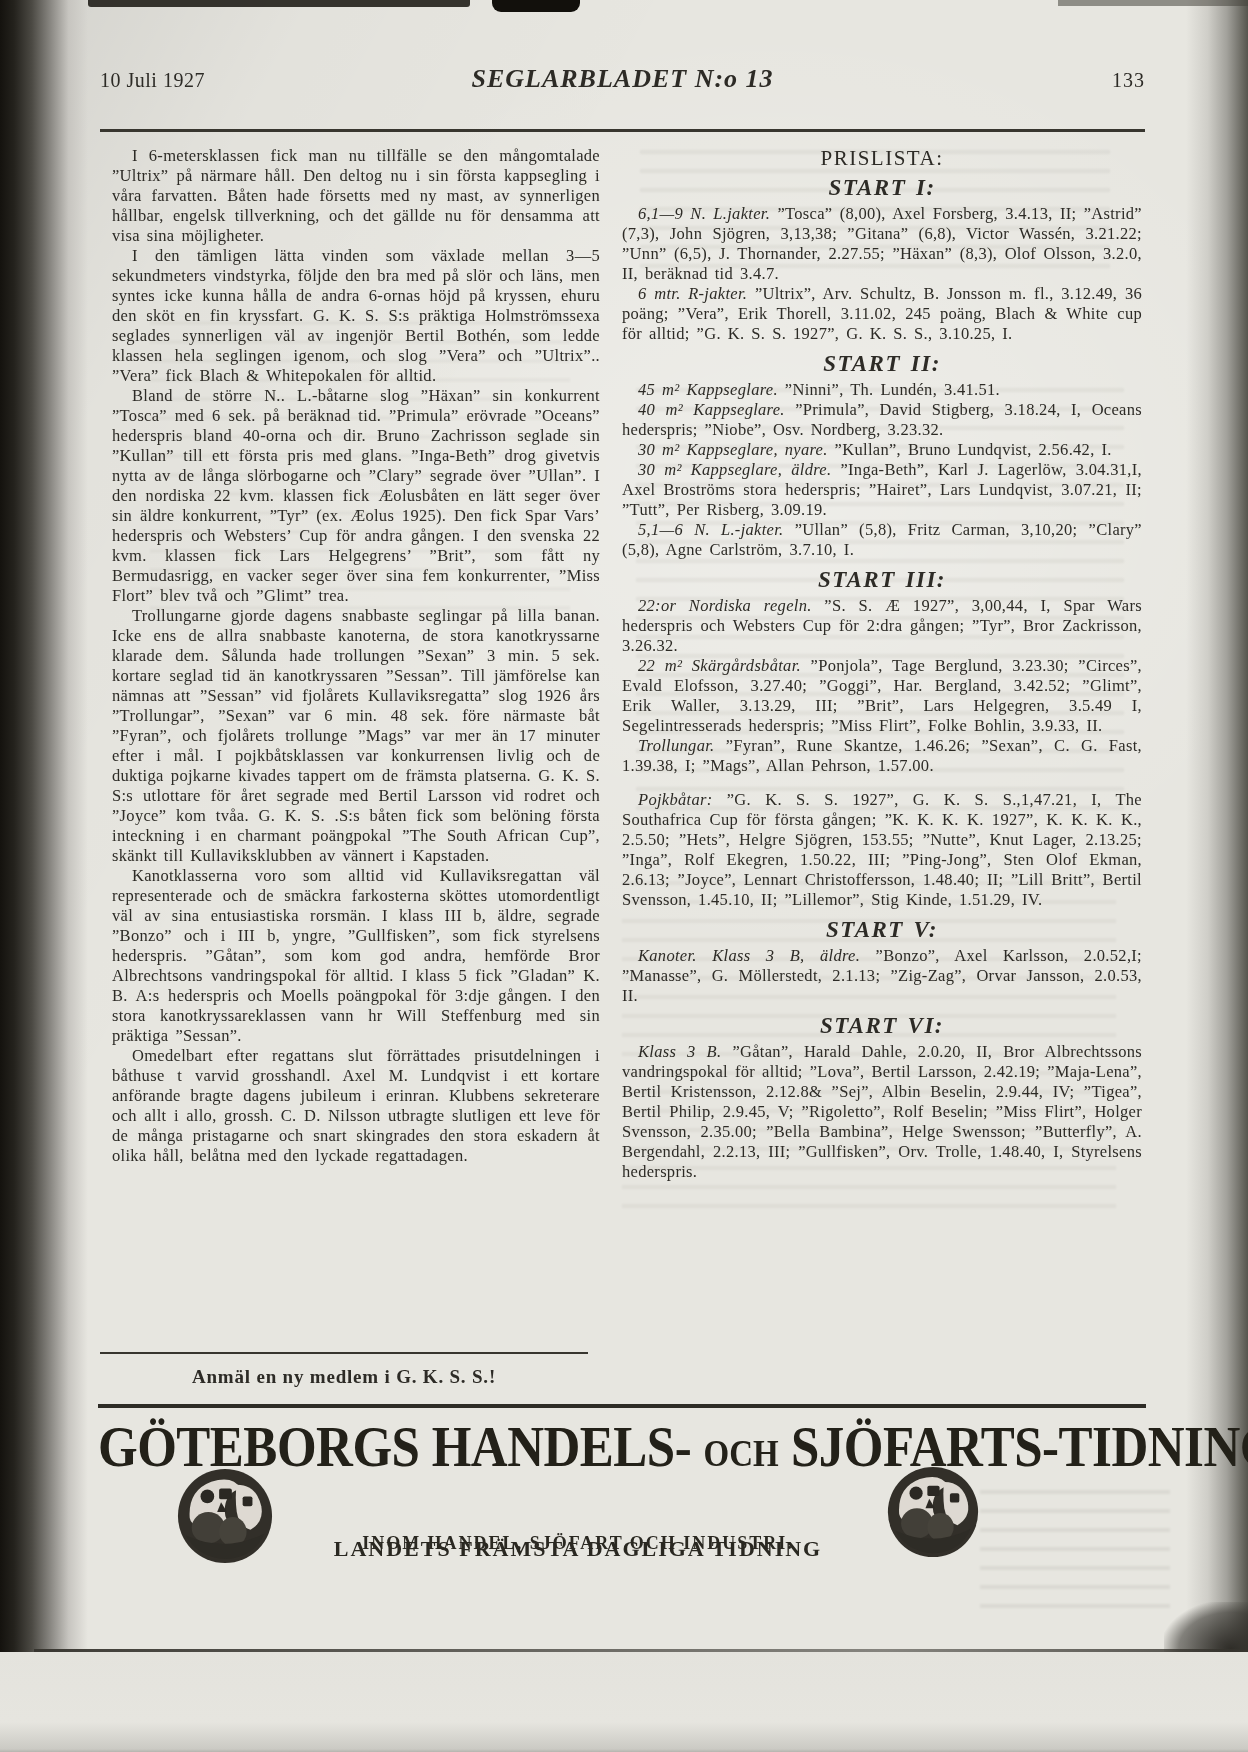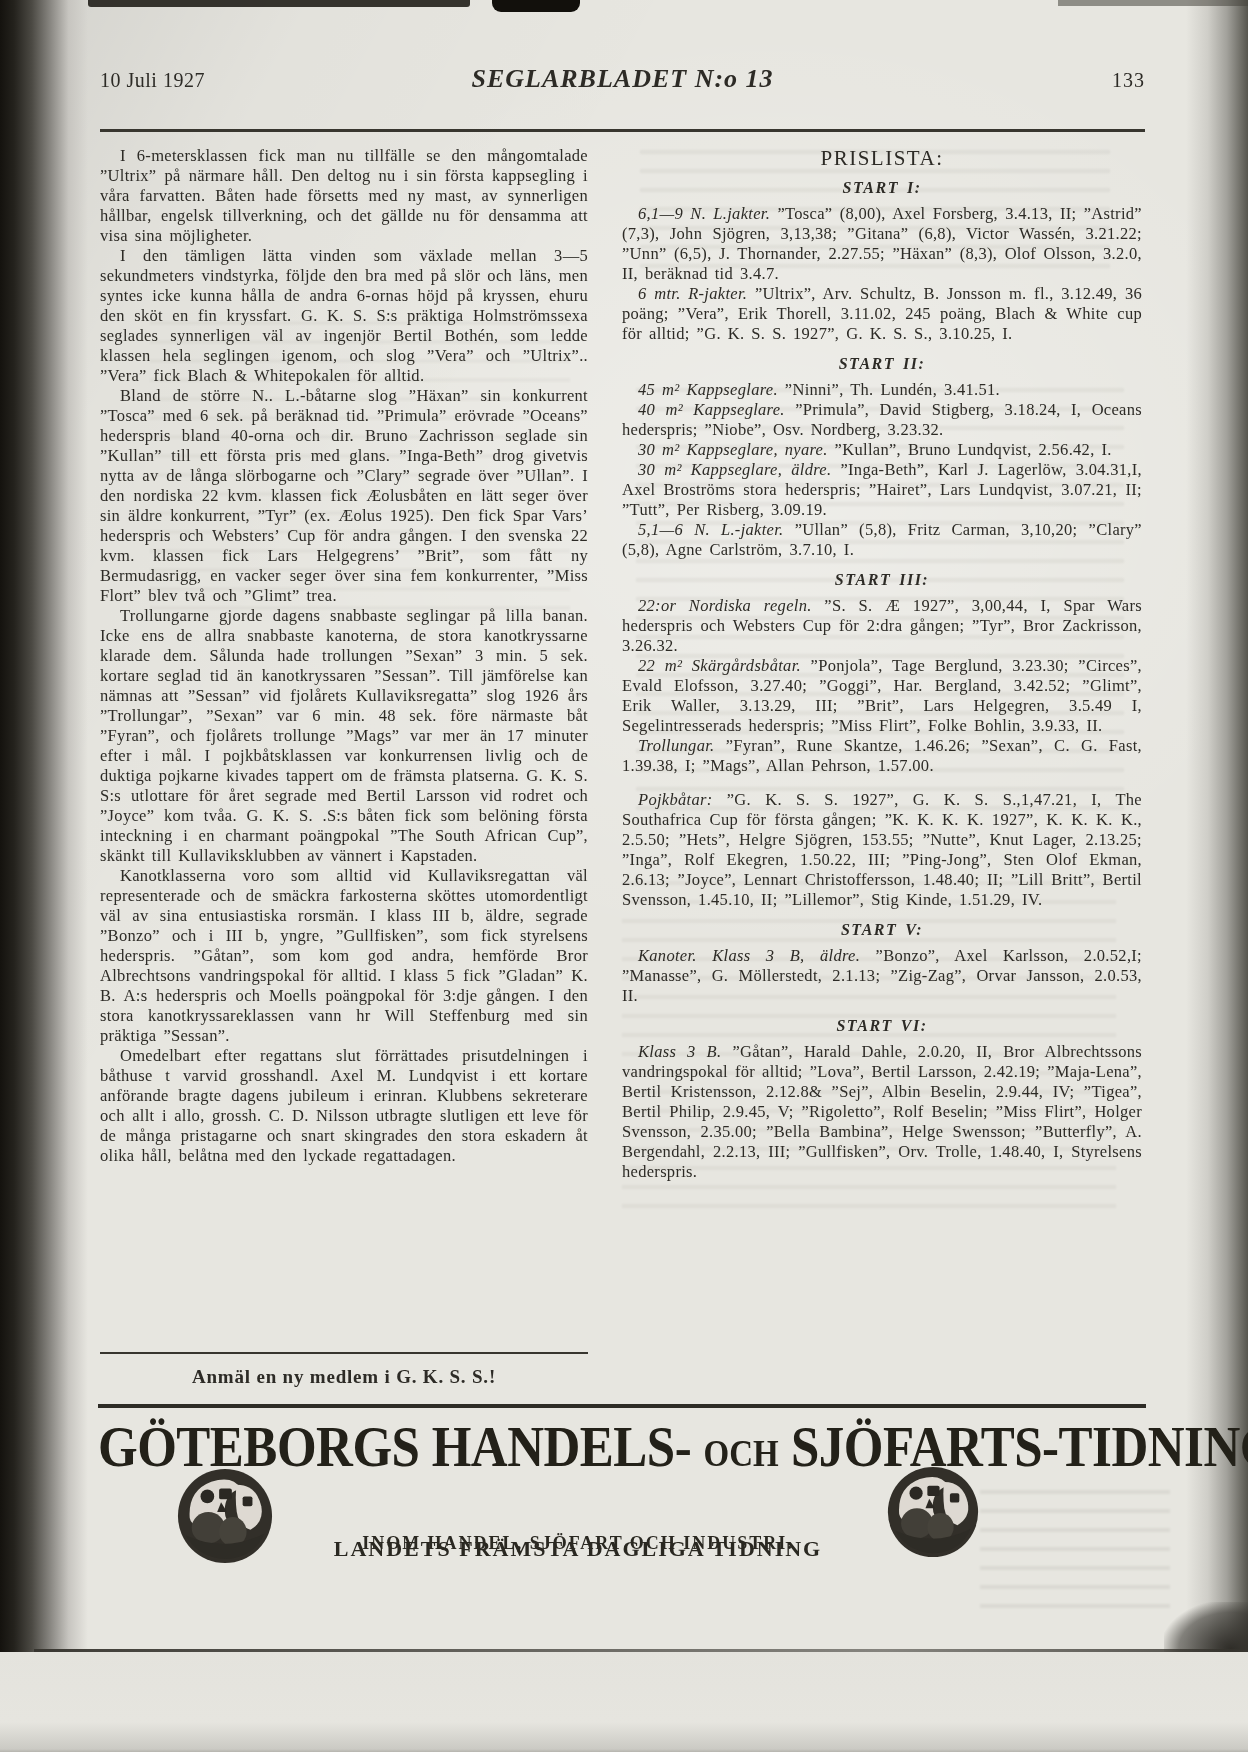--- a/index.html
+++ b/index.html
@@ -31,27 +31,27 @@
   .bleed.b3{left:622px;top:868px;width:494px;height:340px;opacity:.05;}
   .bleed.b4{left:150px;top:310px;width:420px;height:300px;opacity:.035;}
   .bleed.b5{left:980px;top:1478px;width:190px;height:130px;opacity:.07;}
   
   .header-row{position:absolute;top:64px;left:100px;width:1045px;display:flex;align-items:baseline;}
   .h-date{width:230px;font-size:20px;letter-spacing:.5px;}
   .h-title{flex:1;text-align:center;font-style:italic;font-weight:bold;font-size:26px;letter-spacing:1px;}
   .h-page{width:230px;text-align:right;font-size:20px;letter-spacing:1px;}
   .header-rule{position:absolute;top:129px;left:100px;width:1045px;height:3px;background:#38362f;}
   
-  .columns{position:absolute;top:146px;left:100px;width:1042px;display:flex;gap:34px;justify-content:flex-end;}
+  .columns{position:absolute;top:146px;left:100px;width:1042px;display:flex;gap:22px;justify-content:flex-end;}
   .col{text-align:justify;font-size:16.5px;line-height:20px;letter-spacing:.3px;word-spacing:2.5px;hyphens:auto;}
   .col-left{width:488px;}
   .col-right{width:520px;}
   .body-para{margin:0;text-indent:20px;}
   .prislista-title{margin:2px 0 4px;text-align:center;font-weight:normal;font-size:21px;letter-spacing:1.5px;}
-  .start-heading{margin:10px 0 6px;text-align:center;font-style:italic;font-weight:bold;font-size:16px;letter-spacing:1.5px;}
+  .start-heading{margin:10px 0 6px;text-align:center;font-style:italic;font-weight:bold;font-size:23px;letter-spacing:1.5px;}
   .entry{margin:0;text-indent:16px;}
   .entry .lead{font-style:italic;}
   .entry.gap-before{margin-top:14px;}
   
   .notice-rule{position:absolute;top:1352px;left:100px;width:488px;height:2px;background:#38362f;}
   .notice{position:absolute;top:1366px;left:100px;width:488px;margin:0;text-align:center;
     font-weight:bold;font-size:19px;letter-spacing:.8px;}
   
   .heavy-rule{position:absolute;top:1404px;left:98px;width:1048px;height:4px;background:#2e2c26;
     box-shadow:0 -7px 0 -5px rgba(46,44,38,.45);}

